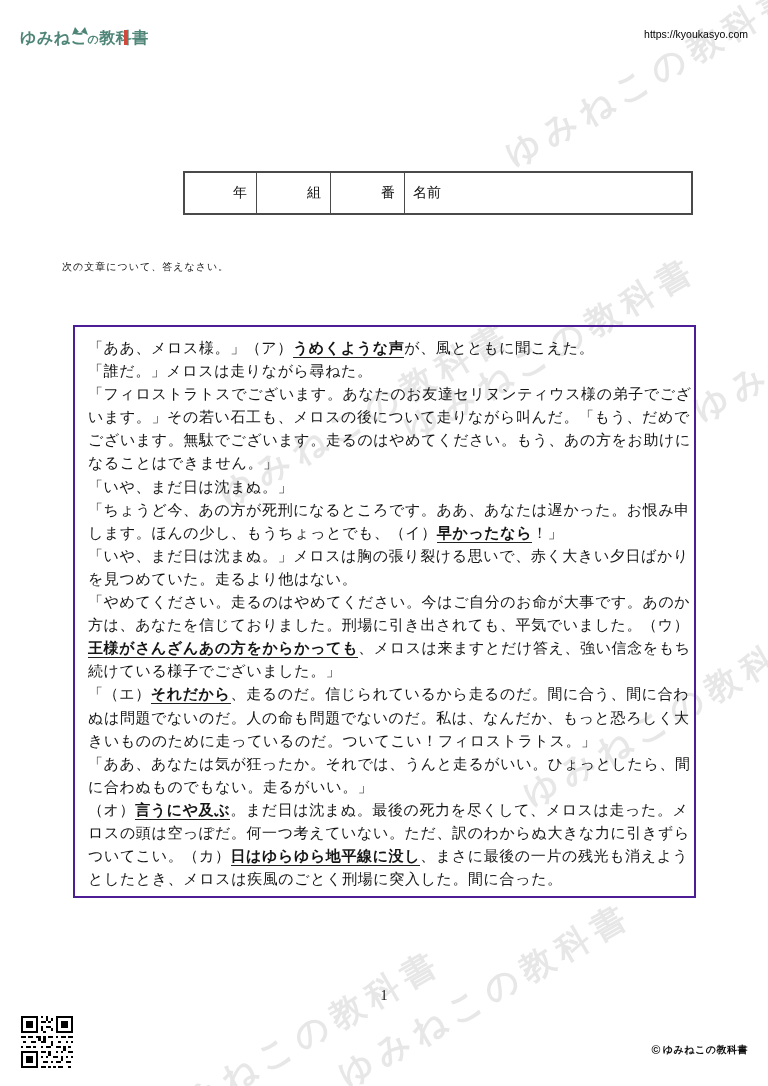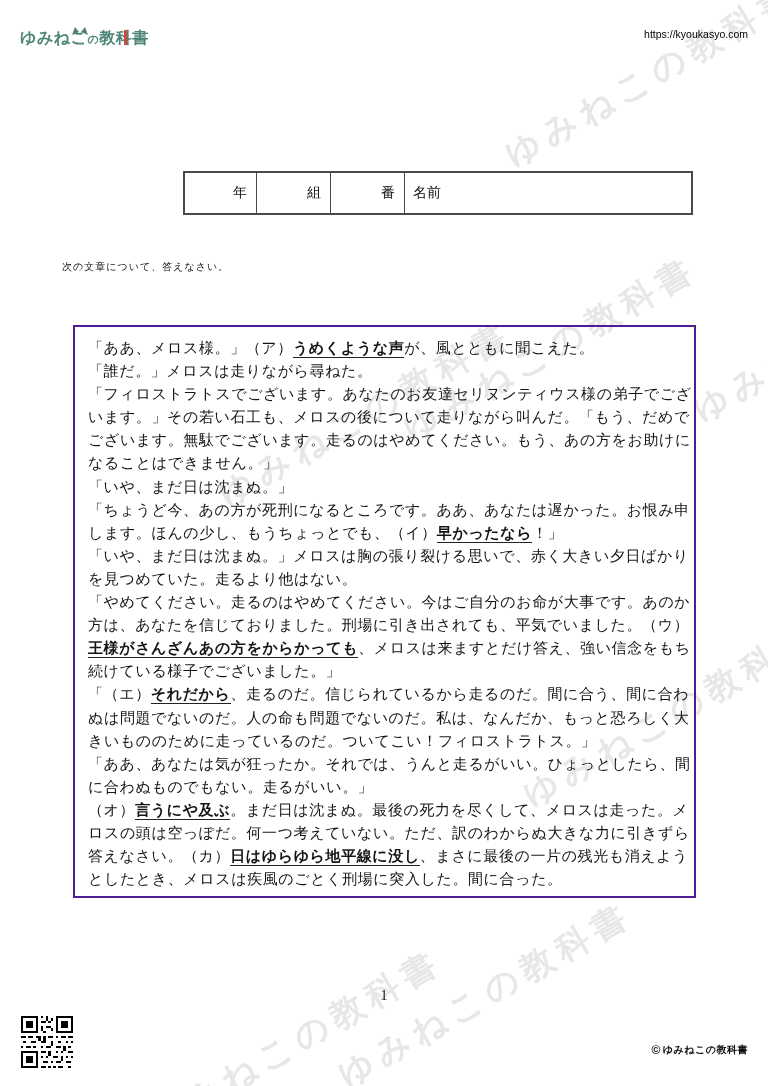--- a/index.html
+++ b/index.html
@@ -184,21 +184,21 @@
       <div class="pline"><span>方は、あなたを信じておりました。刑場に引き出されても、平気でいました。（ウ）</span></div>
       <div class="pline"><span class="u">王様がさんざんあの方をからかっても</span><span>、メロスは来ますとだけ答え、強い信念をもち</span></div>
       <div class="pline"><span>続けている様子でございました。」</span></div>
       <div class="pline"><span>「（エ）</span><span class="u">それだから</span><span>、走るのだ。信じられているから走るのだ。間に合う、間に合わ</span></div>
       <div class="pline"><span>ぬは問題でないのだ。人の命も問題でないのだ。私は、なんだか、もっと恐ろしく大</span></div>
       <div class="pline"><span>きいもののために走っているのだ。ついてこい！フィロストラトス。」</span></div>
       <div class="pline"><span>「ああ、あなたは気が狂ったか。それでは、うんと走るがいい。ひょっとしたら、間</span></div>
       <div class="pline"><span>に合わぬものでもない。走るがいい。」</span></div>
       <div class="pline"><span>（オ）</span><span class="u">言うにや及ぶ</span><span>。まだ日は沈まぬ。最後の死力を尽くして、メロスは走った。メ</span></div>
       <div class="pline"><span>ロスの頭は空っぽだ。何一つ考えていない。ただ、訳のわからぬ大きな力に引きずら</span></div>
-      <div class="pline"><span>答えなさい。（カ）</span><span class="u">日はゆらゆら地平線に没し</span><span>、まさに最後の一片の残光も消えよう</span></div>
+      <div class="pline"><span>ついてこい。（カ）</span><span class="u">日はゆらゆら地平線に没し</span><span>、まさに最後の一片の残光も消えよう</span></div>
       <div class="pline"><span>としたとき、メロスは疾風のごとく刑場に突入した。間に合った。</span></div>
     </div>
 
   <div class="page-number">1</div>
 
   <div class="qr">
     <svg width="52" height="52" viewBox="0 0 21 21" shape-rendering="crispEdges">
       <rect x="0" y="0" width="21" height="21" fill="#fff"></rect>
 
       <rect x="0" y="0" width="7" height="7" fill="#000"></rect>

